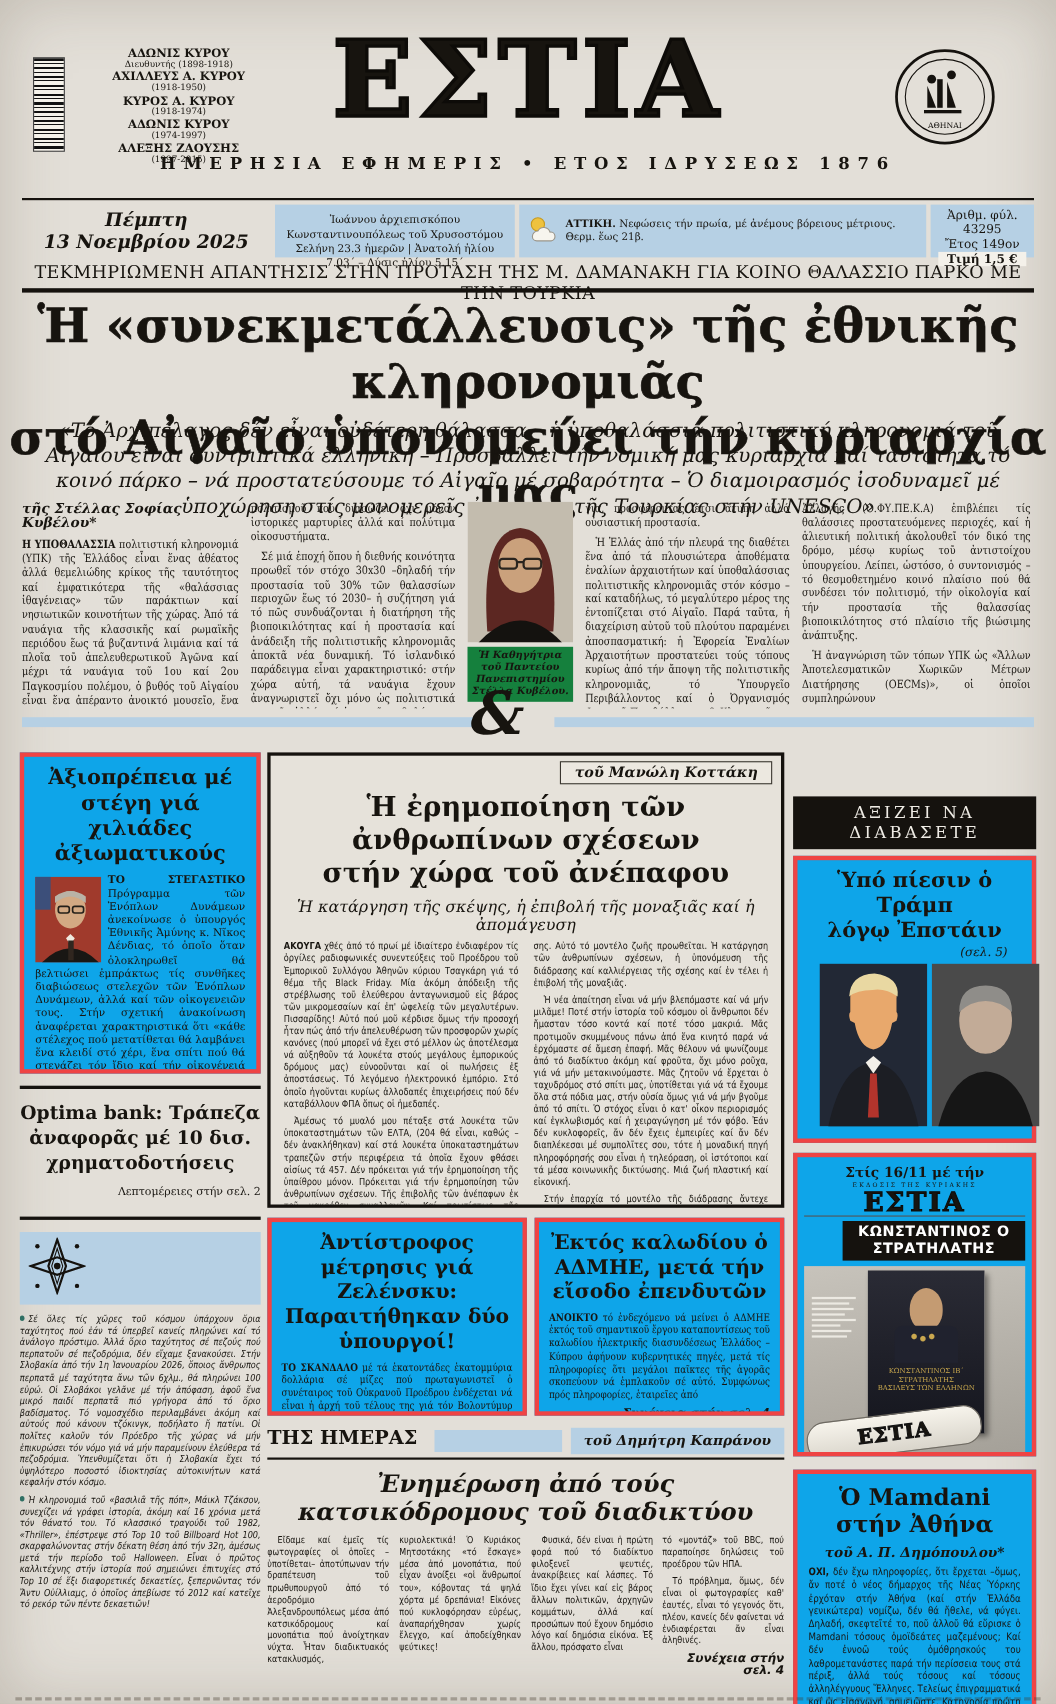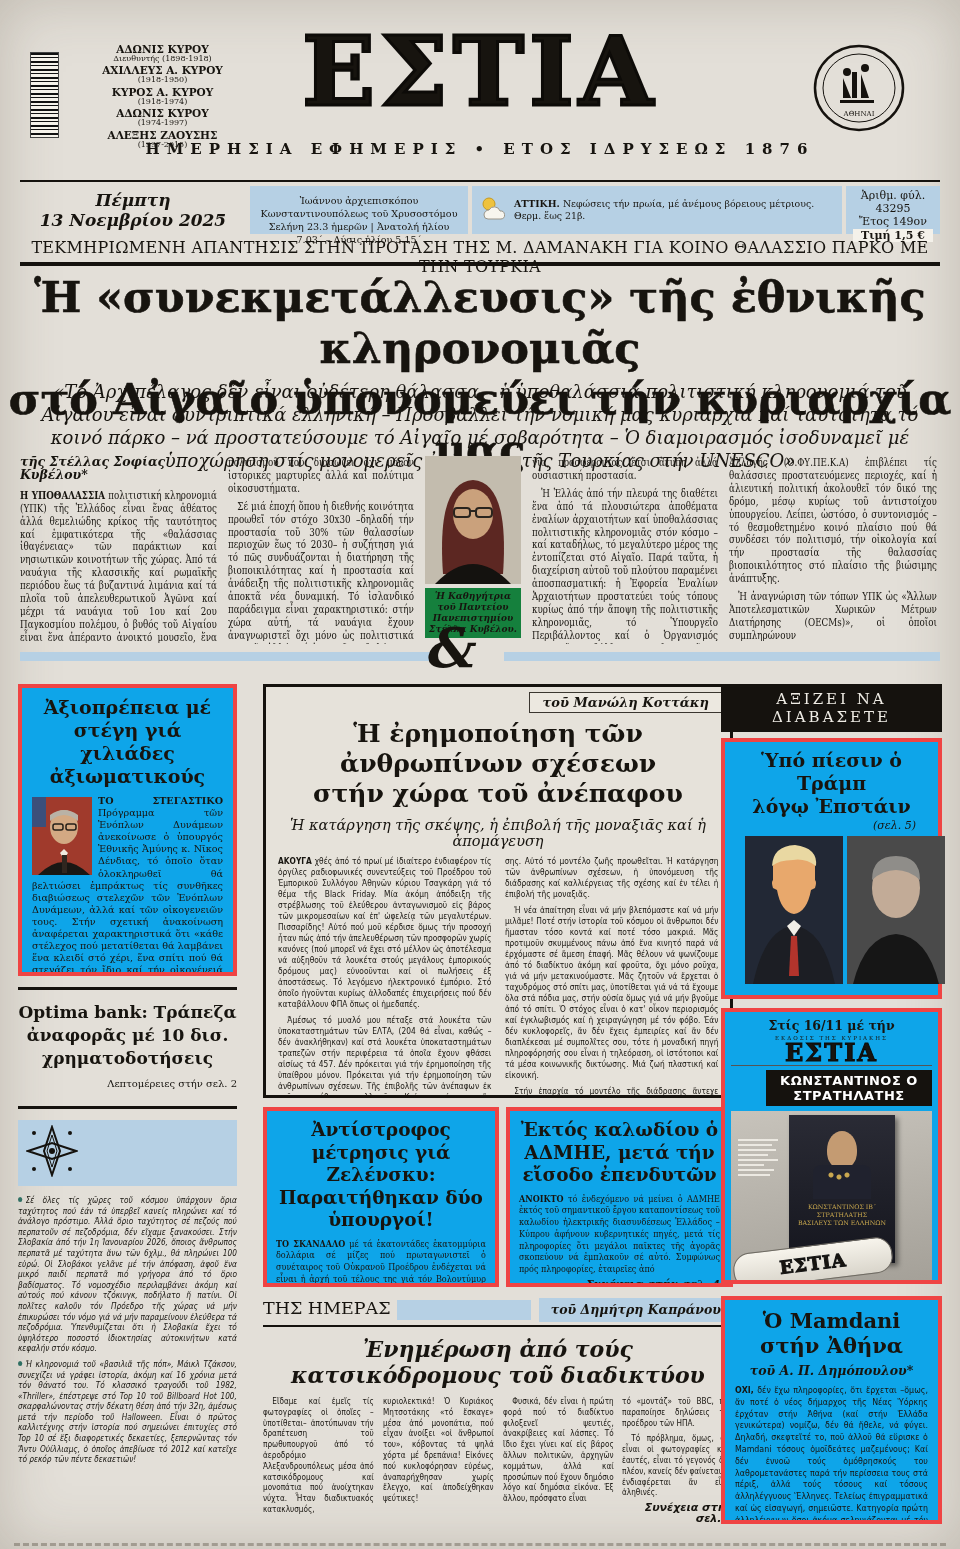--- a/index.html
+++ b/index.html
@@ -44,21 +44,21 @@
   .lead-in{font-weight:bold;}
   .photo-col{width:96px;flex:none;}
   .caption{background:#15803d;font-weight:bold;font-style:italic;font-size:9px;line-height:11px;
            padding:3px 4px;text-align:center;}
   .cont{font-weight:bold;font-style:italic;font-size:11px;text-align:right;margin-top:3px;}
   
   .ampbar{top:652px;height:9px;background:#b6d0e4;}
   .amp{left:428px;top:616px;font-size:54px;font-style:italic;font-weight:bold;}
   
   .col-left{left:18px;top:684px;width:219px;}
-  .col-center{left:243px;top:684px;width:470px;margin-left:20px;}
+  .col-center{left:243px;top:684px;width:470px;}
   .col-right{left:721px;top:684px;width:221px;}
   .bx{border:4px solid #ef4444;box-sizing:border-box;background:#0ea5e9;}
   
   .housing{padding:8px 10px 5px;height:292px;overflow:hidden;}
   .h-title{font-weight:bold;font-size:19px;line-height:23px;text-align:center;margin-bottom:7px;}
   .h-body{font-size:9.6px;line-height:12.1px;text-align:justify;}
   .h-photo{float:left;width:60px;height:78px;margin:2px 6px 2px 0;}
   .lrule{height:3px;background:#15120e;margin:11px 0;}
   .optima{text-align:center;font-weight:bold;font-size:17px;line-height:23px;}
   .optima-det{font-weight:normal;font-size:10px;text-align:right;margin-top:2px;}
@@ -75,29 +75,29 @@
   .ksub{margin:8px 0 7px;text-align:center;font-style:italic;font-size:14.5px;}
   .kbody{display:flex;gap:13px;height:276px;overflow:hidden;}
   .kcol{flex:1;font-family:"DejaVu Sans",sans-serif;font-size:8.8px;line-height:11px;text-align:justify;}
   .midrow{display:flex;gap:7px;margin-top:9px;}
   .mbox{padding:8px 9px 5px;height:180px;overflow:hidden;}
   .z{width:236px;} .a{width:227px;}
   .m-title{font-weight:bold;font-size:18.5px;line-height:22.5px;text-align:center;margin-bottom:6px;}
   .m-body{font-size:9.5px;line-height:11.8px;text-align:justify;}
   .imeras{margin-top:11px;}
   .strip{display:flex;align-items:stretch;height:24px;}
-  .slabel{font-weight:normal;font-size:17.5px;padding-right:6px;white-space:nowrap;}
+  .slabel{font-weight:bold;font-size:17.5px;padding-right:16px;white-space:nowrap;}
   .sbar{flex:1;background:#b6d0e4;margin:2px 8px 2px 0;}
   .sby{background:#b6d0e4;font-weight:bold;font-style:italic;font-size:12.5px;padding:4px 12px;white-space:nowrap;}
   .irule{height:2px;background:#15120e;margin-top:3px;}
   .ititle{font-weight:bold;font-style:italic;font-size:22px;text-align:center;margin:9px 0 8px;}
   .icols{display:flex;gap:9px;height:140px;overflow:hidden;}
   .icol{flex:1;font-family:"DejaVu Sans",sans-serif;font-size:8.6px;line-height:10.8px;text-align:justify;}
   
-  .wr-bar{background:#15120e;color:#efece5;text-align:center;font-size:15px;letter-spacing:3px;padding:6px 0;}
+  .wr-bar{background:#15120e;color:#efece5;text-align:center;font-size:15px;letter-spacing:3px;padding:6px 0;margin-top:40px;}
   .trump-box{margin-top:6px;padding:7px 20px;}
   .tr-title{font-weight:bold;font-size:19px;line-height:23px;text-align:center;}
   .tr-page{font-style:italic;font-size:11px;text-align:right;margin:1px 2px 4px 0;}
   .tr-photos{display:flex;gap:4px;}
   .promo{margin-top:9px;padding:6px;height:276px;overflow:hidden;}
   .promo-head{font-weight:bold;font-size:12.5px;text-align:center;}
   .mini-over{font-size:5.5px;letter-spacing:2px;text-align:center;margin-top:2px;}
   .mini-logo{font-weight:bold;font-size:24px;line-height:24px;text-align:center;letter-spacing:2px;
              -webkit-text-stroke:1px #0d0b08;border-bottom:1px solid #555;}
   .promo-bar{background:#15120e;color:#fff;font-weight:bold;font-size:13px;text-align:center;

